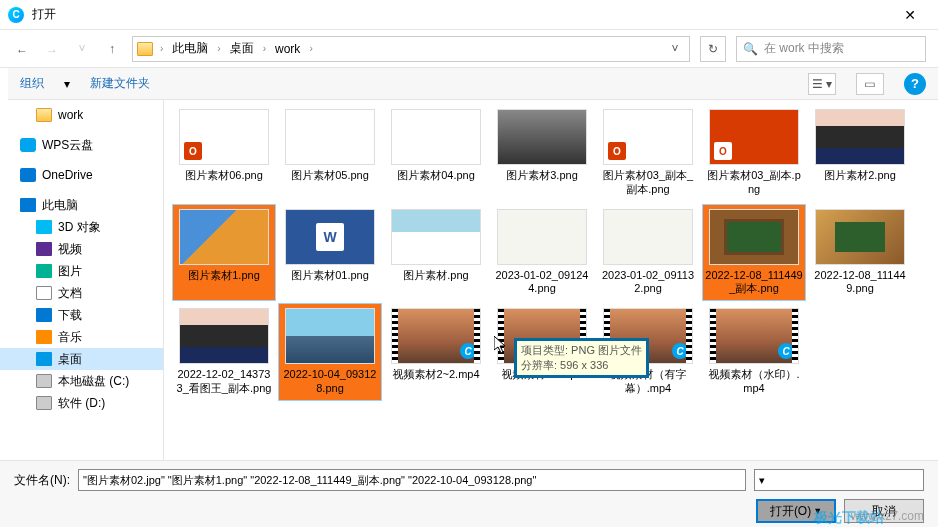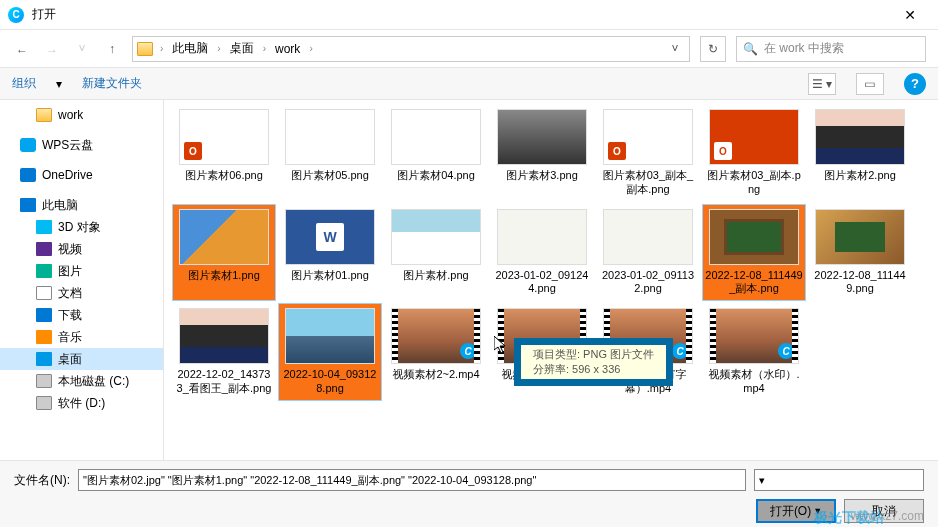--- a/index.html
+++ b/index.html
@@ -12,21 +12,21 @@
 .nav-arrow { width: 20px; height: 20px; display: flex; align-items: center; justify-content: center; color: #555; cursor: pointer; }
 .nav-arrow.disabled { color: #ccc; }
 .nav-up { width: 20px; height: 20px; display: flex; align-items: center; justify-content: center; color: #555; cursor: pointer; }
 .path-box { flex: 1; height: 26px; border: 1px solid #ccc; display: flex; align-items: center; padding: 0 4px; gap: 2px; }
 .path-box .folder-icon { width: 16px; height: 14px; background: linear-gradient(#ffe9a8, #fcc344); border: 1px solid #e0a030; border-radius: 1px; margin-right: 2px; }
 .path-sep { color: #888; font-size: 10px; padding: 0 3px; }
 .path-seg { padding: 2px 4px; cursor: pointer; }
 .path-drop { width: 20px; display: flex; align-items: center; justify-content: center; color: #555; cursor: pointer; }
 .refresh-btn { width: 26px; height: 26px; border: 1px solid #ccc; display: flex; align-items: center; justify-content: center; cursor: pointer; color: #555; }
 .search-box { width: 190px; height: 26px; border: 1px solid #ccc; display: flex; align-items: center; padding: 0 6px; gap: 6px; color: #888; }
-.toolbar { height: 32px; display: flex; align-items: center; padding: 0 12px; gap: 20px; border-bottom: 1px solid #e5e5e5; background: #f7f7f7; }
+.toolbar { height: 32px; display: flex; align-items: center; padding: 0 12px; gap: 20px; border-bottom: 1px solid #e5e5e5; background: #f7f7f7; margin-left: 8px; }
 .toolbar .tool-link { color: #1a6bb5; cursor: pointer; }
 .toolbar .spacer { flex: 1; }
 .toolbar .view-btn { width: 28px; height: 22px; border: 1px solid #ccc; background: #fff; display: flex; align-items: center; justify-content: center; cursor: pointer; color: #555; }
 .toolbar .help-btn { width: 22px; height: 22px; border-radius: 50%; background: #0099e5; color: #fff; display: flex; align-items: center; justify-content: center; font-weight: bold; cursor: pointer; font-size: 13px; }
 .main { display: flex; height: 360px; }
 .sidebar { width: 164px; border-right: 1px solid #e5e5e5; overflow-y: auto; padding-top: 4px; }
 .tree-item { display: flex; align-items: center; height: 22px; padding-left: 20px; gap: 6px; cursor: pointer; }
 .tree-item.selected { background: #cce8ff; }
 .tree-item.indent1 { padding-left: 36px; }
 .tree-icon { width: 16px; height: 14px; flex-shrink: 0; }
@@ -74,21 +74,21 @@
 .bottom { border-top: 1px solid #e5e5e5; padding: 8px 14px 12px; background: #f7f7f7; }
 .row { display: flex; align-items: center; gap: 8px; margin-bottom: 8px; }
 .row label { font-size: 12px; }
 .filename-input { flex: 1; height: 22px; border: 1px solid #888; padding: 0 4px; font-size: 11px; }
 .filter-select { width: 170px; height: 22px; border: 1px solid #888; font-size: 11px; padding: 0 4px; display: flex; align-items: center; justify-content: space-between; cursor: pointer; background: #fff; }
 .btn-row { display: flex; justify-content: flex-end; gap: 8px; position: relative; }
 .btn { min-width: 80px; height: 24px; border: 1px solid #888; background: #e1e1e1; font-size: 12px; cursor: pointer; display: flex; align-items: center; justify-content: center; gap: 2px; }
 .btn.primary { border: 2px solid #0078d4; background: #a3a3a3; }
 .watermark { position: absolute; right: 40px; bottom: -4px; font-size: 14px; color: #00a4ef; opacity: 0.6; pointer-events: none; font-weight: bold; }
 .watermark-url { position: absolute; right: 14px; bottom: 2px; font-size: 12px; color: #888; opacity: 0.7; pointer-events: none; }
-.tooltip { position: absolute; background: #ffffe1; border: 7px solid #0369a1; padding: 2px 12px; font-size: 11px; color: #555; pointer-events: none; }
+.tooltip { position: absolute; background: #ffffe1; border: 3px solid #0369a1; padding: 2px 4px; font-size: 11px; color: #555; pointer-events: none; }
 .cursor-overlay { position: absolute; pointer-events: none; }
 </style>
 </head>
 <body>
 
 <div class="titlebar">
   <div class="app-icon">C</div>
   <div class="title">打开</div>
   <div class="close">✕</div>
 </div>

